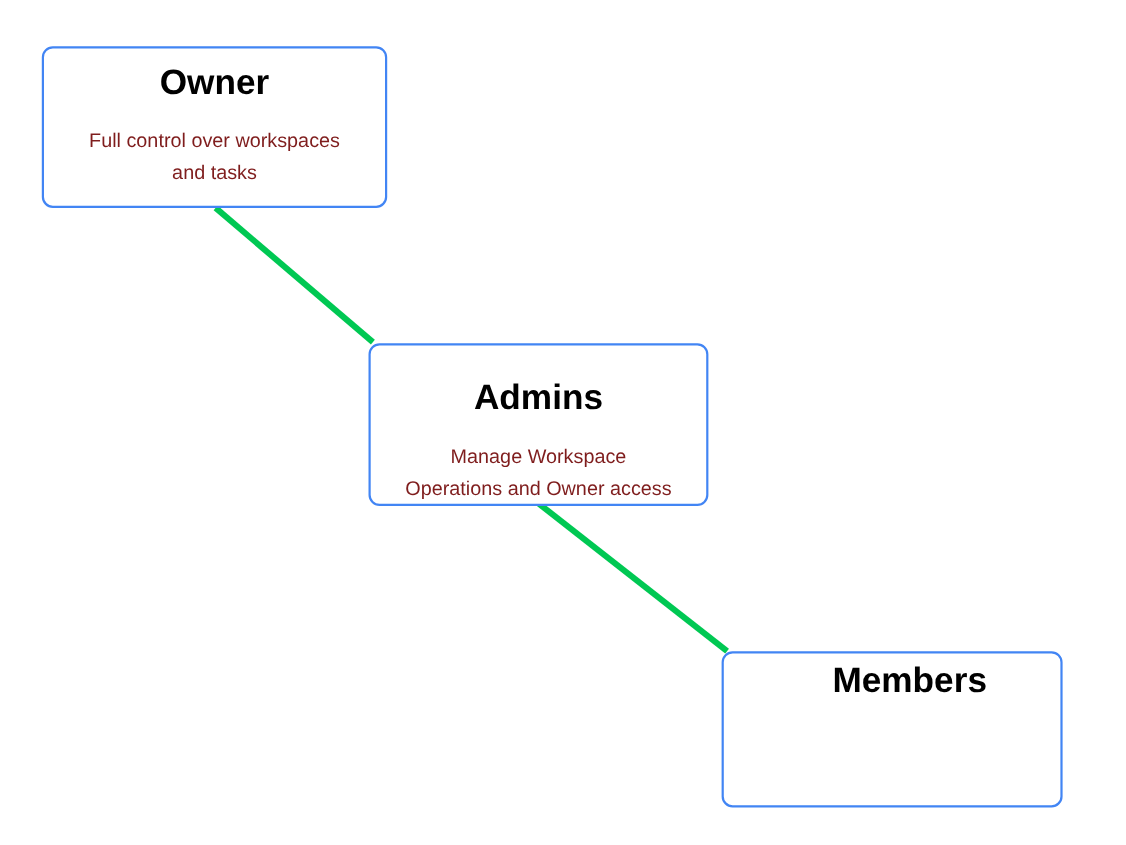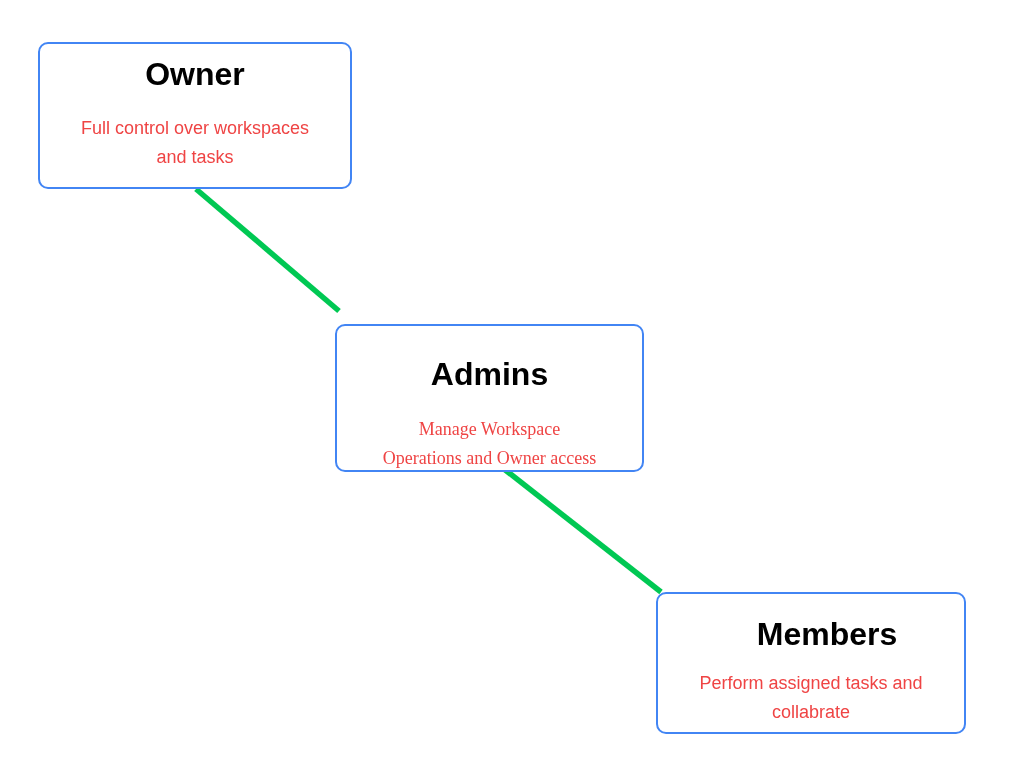--- a/index.html
+++ b/index.html
@@ -52,21 +52,21 @@
     font-weight: bold;
     color: #000000;
     line-height: 1.05;
     text-align: center;
     white-space: nowrap;
   }
 
   .node-desc {
     font-size: 18px;
     font-weight: normal;
-    color: #ef4444;
+    color: #7f1d1d;
     line-height: 29px;
     text-align: center;
   }
 
   
   #node-owner {
     left: 38px;
     top: 42px;
     width: 314px;
     height: 147px;
@@ -74,40 +74,39 @@
     padding-top: 14px;
   }
   #node-owner .node-desc {
     margin-top: 10px;
     width: 290px;
   }
 
   
   #node-admins {
     left: 335px;
-    top: 324px;
+    top: 312px;
     width: 309px;
     height: 148px;
-    justify-content: flex-start;
+    justify-content: center;
     padding-top: 32px;
   }
   #node-admins .node-desc {
     margin-top: 11px;
     width: 300px;
-    font-family: Liberation Serif, serif;
   }
 
   
   #node-members {
     left: 656px;
     top: 592px;
     width: 310px;
     height: 142px;
-    justify-content: center;
-    padding-top: 19px;
+    justify-content: flex-start;
+    padding-top: 8px;
   }
   #node-members .node-title {
     transform: translateX(16px);
   }
   #node-members .node-desc {
     margin-top: 6px;
     width: 306px;
   }
 </style>
 </head>
@@ -131,19 +130,15 @@
   <div class="node-box" id="node-admins" style="border-color: rgb(66, 133, 244); background: rgb(255, 255, 255);">
     <div class="node-title">Admins</div>
     <div class="node-desc">
       <span>Manage Workspace</span><br>
       <span>Operations and Owner access</span>
     </div>
   </div>
 
   <div class="node-box" id="node-members" style="border-color: rgb(66, 133, 244); background: rgb(255, 255, 255);">
     <div class="node-title">Members</div>
-    <div class="node-desc">
-      <span>Perform assigned tasks and</span><br>
-      <span>collabrate</span>
-    </div>
   </div>
 
 </div>
 
 </body></html>

